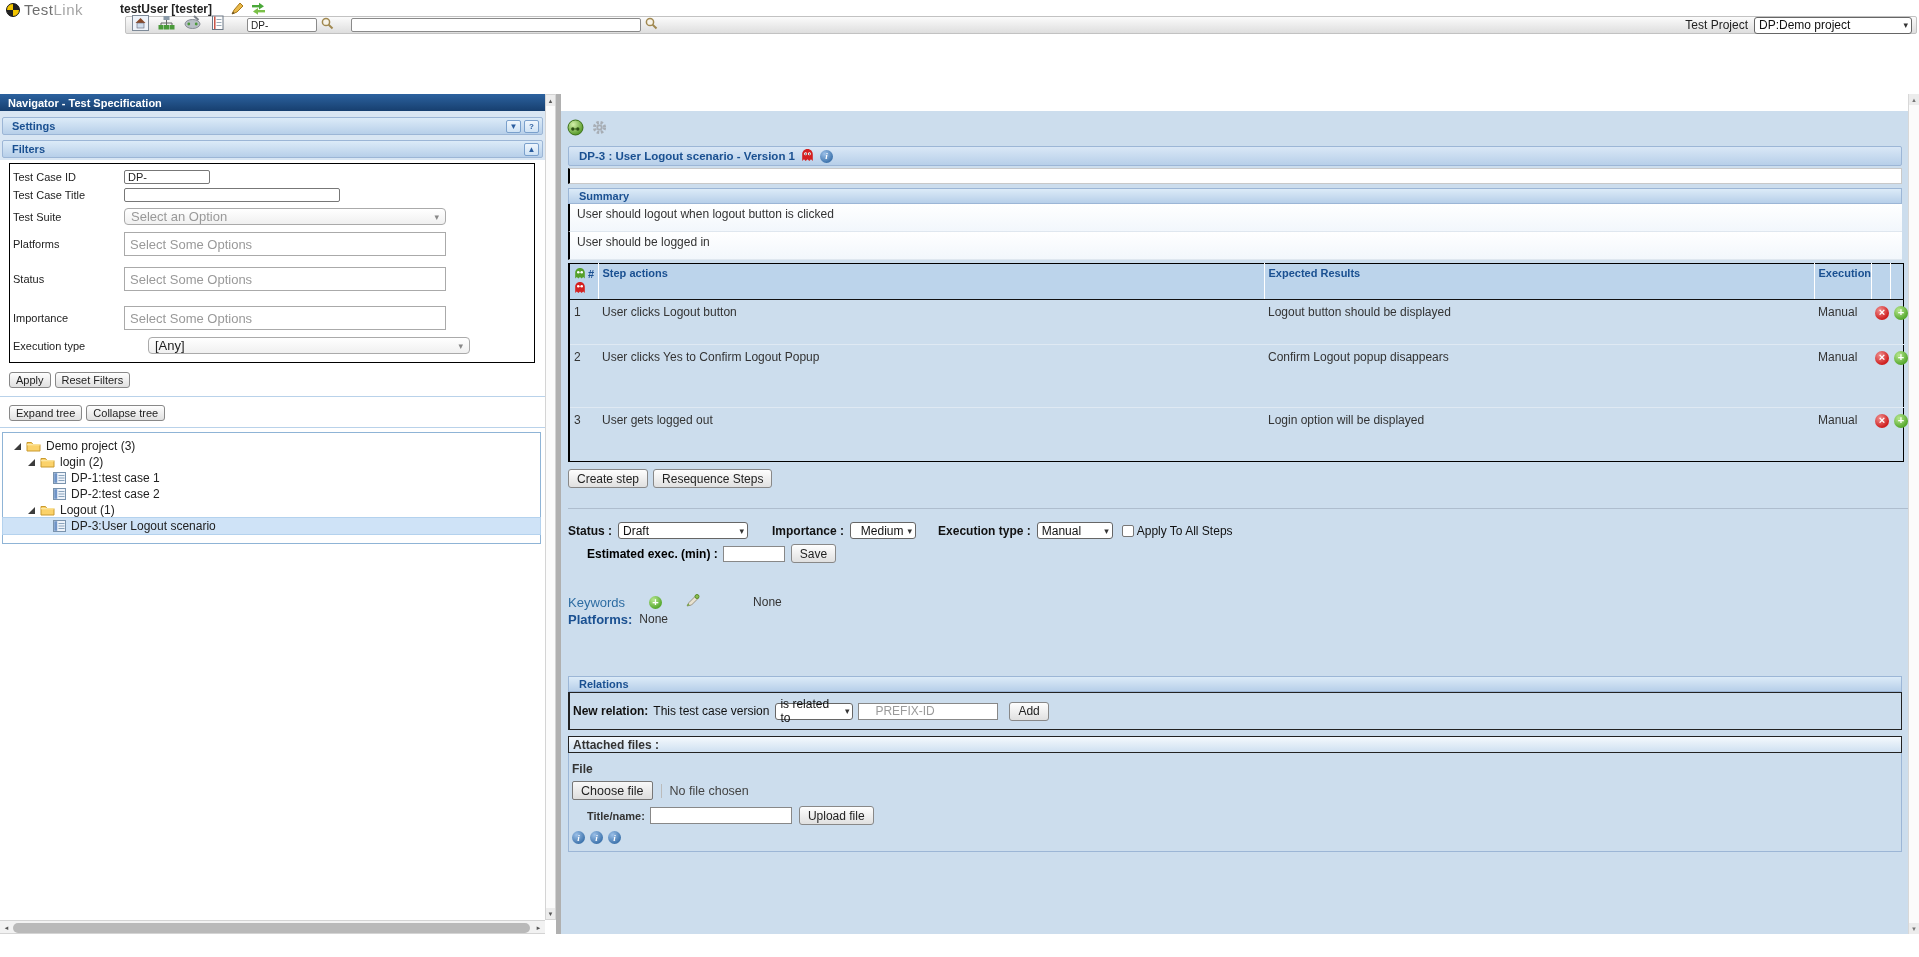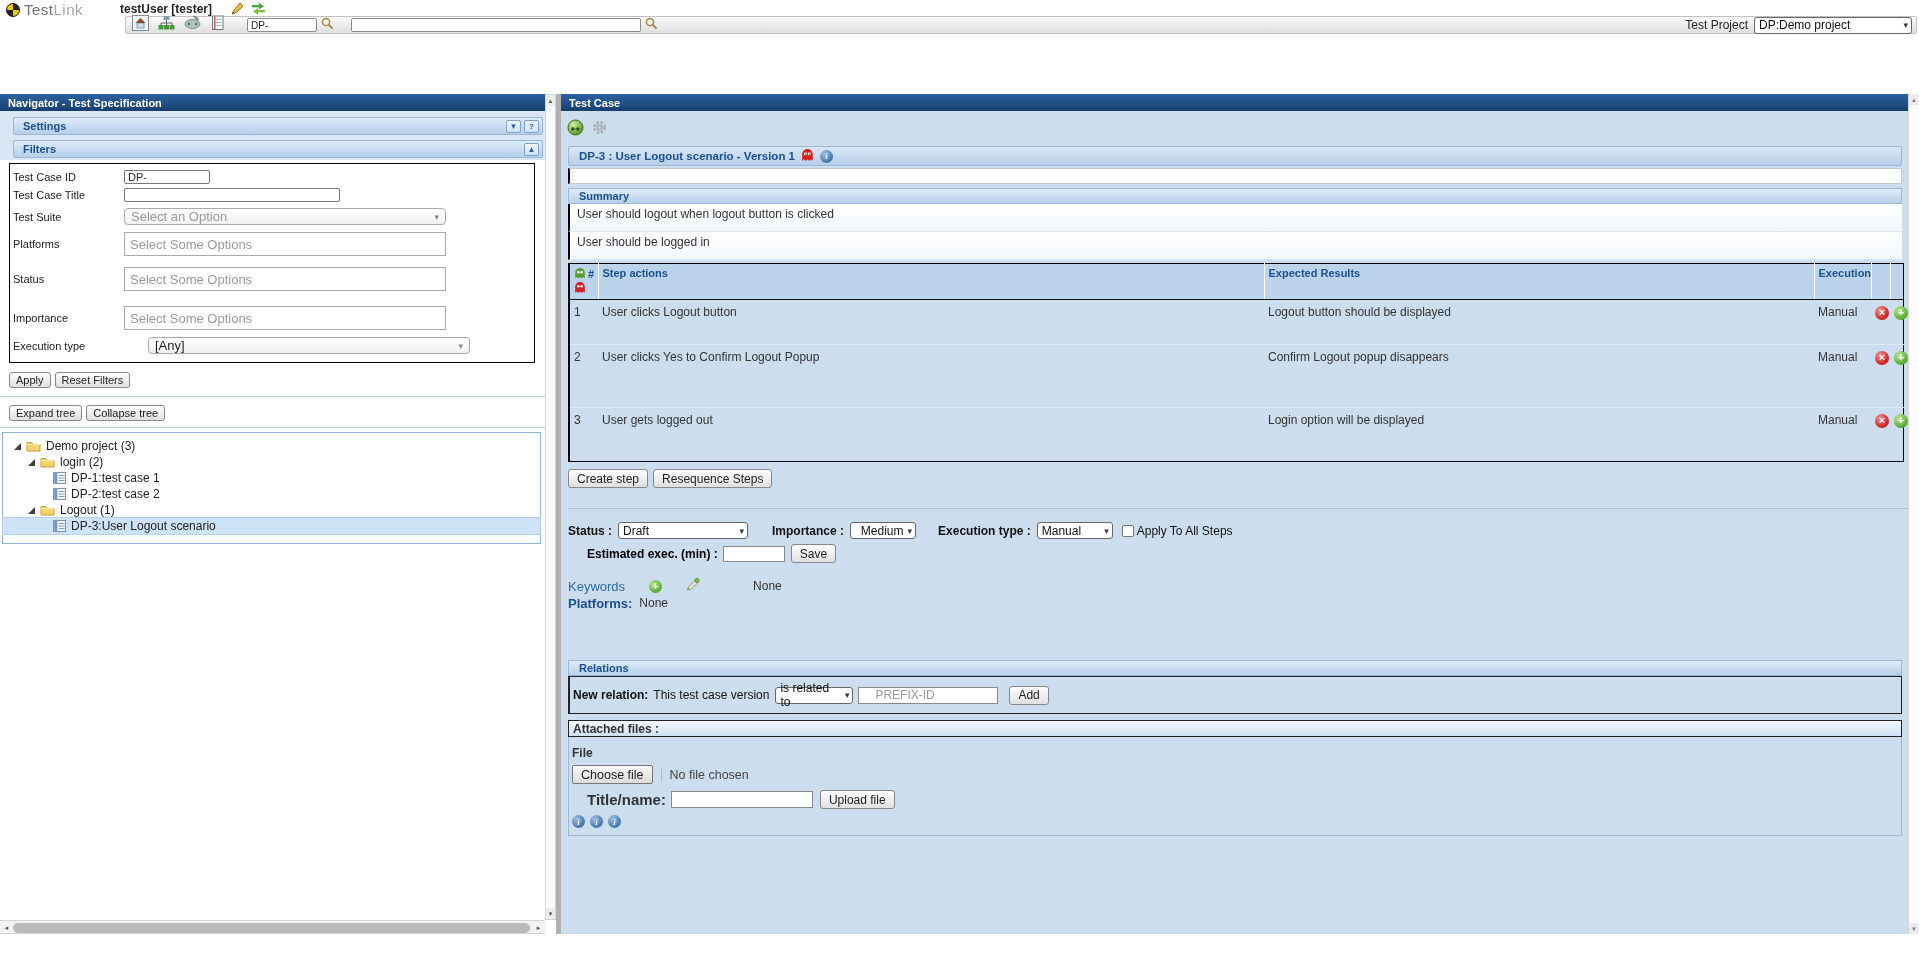--- a/index.html
+++ b/index.html
@@ -55,21 +55,21 @@
     display:flex; align-items:center; justify-content:center; }
   .h-scroll .left { left:1px; } .h-scroll .right { right:1px; }
   .h-thumb { position:absolute; left:13px; top:2px; width:517px; height:10px; background:#b9b9b9; border-radius:6px; }
   .v-scroll-right { position:absolute; left:1908px; top:94px; width:11px; height:840px;
     background:#fbfbfb; border-left:1px solid #d8d8d8; }
   .v-scroll-right .arr { position:absolute; left:0; width:10px; height:11px; font-size:6px; color:#777;
     display:flex; align-items:center; justify-content:center; background:#ececec; }
   .v-scroll-right .up { top:0; } .v-scroll-right .down { bottom:0; }
 
   
-  .bars-region { background:#d9e6f3; padding:6px 2px 2px 13px; }
+  .bars-region { background:#d9e6f3; padding:6px 2px 2px 2px; }
   .acc-bar { height:18px; background:linear-gradient(#dcebf8,#b7cfe9); border:1px solid #9cb6d6;
     border-radius:2px; display:flex; align-items:center; padding:0 3px 0 9px;
     font-size:11px; font-weight:bold; color:#1a5091; }
   .acc-bar + .acc-bar { margin-top:5px; }
   .acc-spacer { flex:1; }
   .mini-btn { width:15px; height:13px; border:1px solid #7aa0cc; border-radius:2px;
     background:linear-gradient(#eff6fd,#cfe2f4); color:#2a5d9f; font-size:8px; font-weight:bold;
     display:flex; align-items:center; justify-content:center; margin-left:3px; }
 
   .filter-form { margin:3px 0 0 9px; width:526px; background:#fff; border:1px solid #000; padding:0 0 8px 3px; }
@@ -151,21 +151,21 @@
   .sel-status { width:130px; margin-left:6px; }
   .sel-imp { width:66px; margin-left:6px;justify-content:flex-end; }
   .sel-exec { width:76px; margin-left:6px; }
   .ml24 { margin-left:24px; } .ml22 { margin-left:22px; }
   .checkbox { width:12px; height:12px; border:1px solid #777; border-radius:2px; background:#fff; margin-left:9px; }
   .cb-label { margin-left:3px; }
   .est-row { margin-top:5px; padding-left:19px; display:flex; align-items:center; }
   .est-input { width:62px; height:16px; border:1px solid #888; background:#fff; margin-left:5px; font-size:12px; padding:0 3px;}
   .est-save { margin-left:6px; }
 
-  .kw-row { margin-top:15px; display:flex; align-items:center; height:16px;gap:14px; }
+  .kw-row { margin-top:31px; display:flex; align-items:center; height:16px;gap:14px; }
   .kw-label { font-size:13px; color:#2d6ca2; }
   .kw-plus { margin-left:10px; width:13px; height:13px; }
   .kw-edit { margin-left:9px; }
   .kw-val { margin-left:38px; font-size:12px; color:#333; }
   .pf-row { margin-top:2px; display:flex; align-items:flex-start; }
   .pf-label { font-size:13px; font-weight:bold; color:#1a5091; }
   .pf-val { margin-left:7px; font-size:12px; color:#333; }
 
   .relations-bar { margin-top:49px; }
   .relations-box { width:1334px; height:38px; border:1px solid #222; border-left-width:2px;
@@ -180,21 +180,21 @@
   .attach-bar { margin-top:6px; height:17px; background:linear-gradient(#f4f9fd,#cfe0f1);
     border:1px solid #222; display:flex; align-items:center; padding-left:4px;
     font-size:12px; font-weight:bold; color:#333; }
   .attach-box { width:1334px; height:99px; border:1px solid #9cb6d6; border-top:none; padding:9px 0 0 3px; }
   .file-label { font-size:12px; font-weight:bold; color:#333; }
   .file-row { margin-top:5px; display:flex; align-items:center; }
   .choose-btn { background:linear-gradient(#f8f8f8,#dddddd); border:1px solid #777; border-radius:2px;
     font-size:12.5px; color:#222; padding:1px 8px; height:19px; display:inline-flex; align-items:center; }
   .no-file { margin-left:8px; font-size:12.5px; color:#444; border-left:1px solid #bbb; padding-left:8px; }
   .title-row { margin-top:6px; padding-left:15px; display:flex; align-items:center; }
-  .tn-label { font-size:15px; font-weight:bold; color:#333; }
+  .tn-label { font-size:11px; font-weight:bold; color:#333; }
   .tn-input { width:142px; height:17px; border:1px solid #888; background:#fff; margin-left:5px; font-size:12px; padding:0 3px; }
   .upload-btn { margin-left:7px; }
   .info-row { margin-top:6px; display:flex; gap:5px; }
 </style>
 </head>
 <body>
 
 <div class="page">
 
   <div class="logo">
@@ -434,21 +434,20 @@
     <span class="arr up">▲</span>
     <span class="arr down">▼</span>
   </div>
   <div class="h-scroll">
     <span class="arr left">◄</span>
     <span class="h-thumb"></span>
     <span class="arr right">►</span>
   </div>
   <div class="splitter"></div>
 
-  <div class="panel-header rp-header">Test Case</div>
 
   <div class="right-body">
     <div class="icons-row">
       <span>
         <svg width="17" height="17">
             <defs>
               <radialGradient id="gg" cx="35%" cy="30%" r="75%">
                 <stop offset="0%" stop-color="#d2f0a8"></stop>
                 <stop offset="100%" stop-color="#4f9422"></stop>
               </radialGradient>

